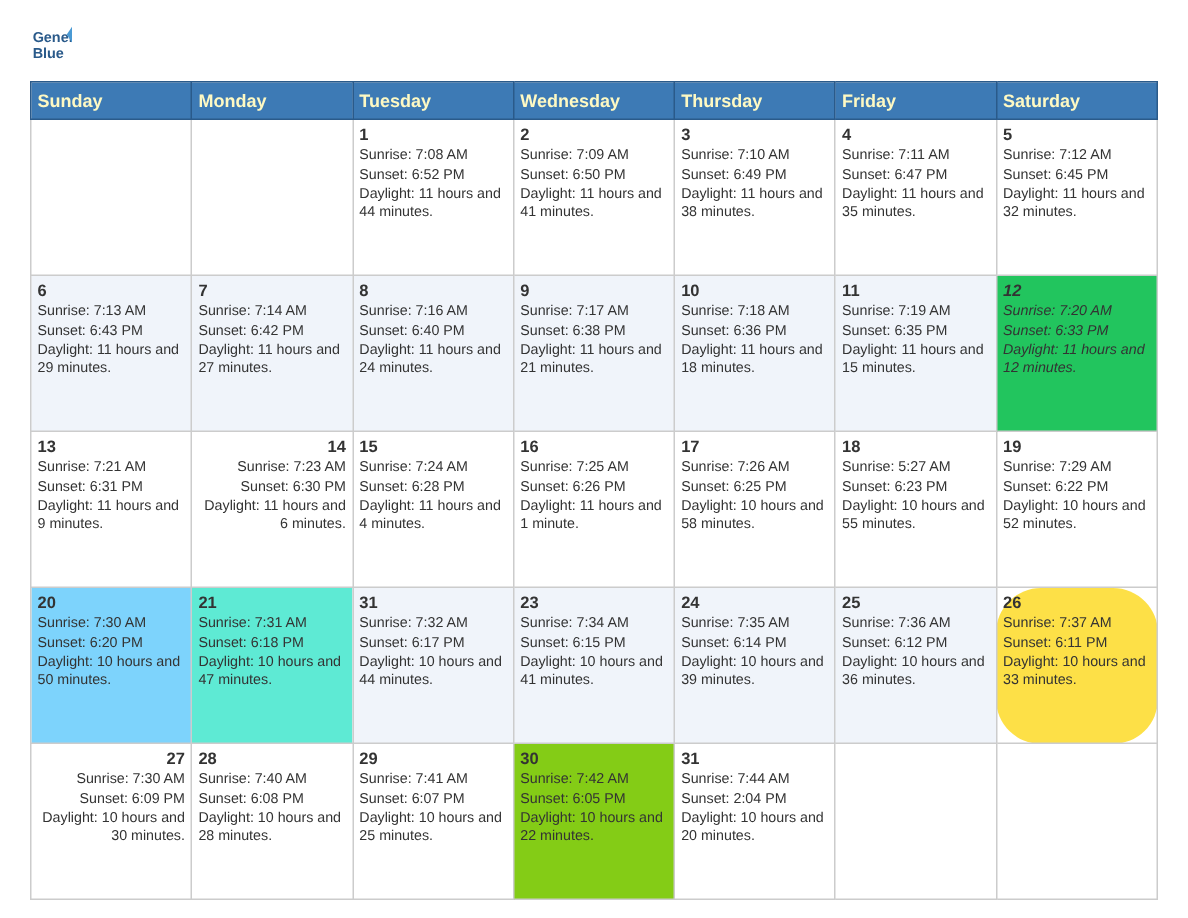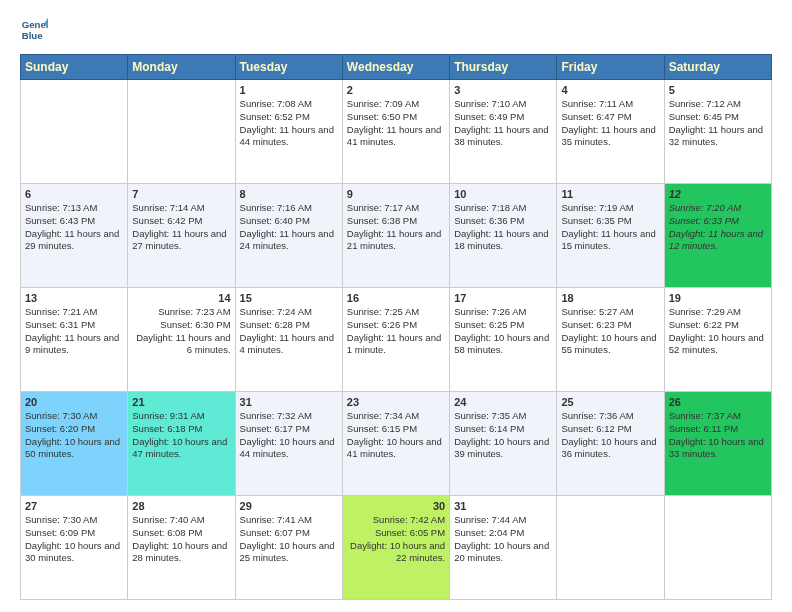--- a/index.html
+++ b/index.html
@@ -254,21 +254,21 @@
         </tr>
         <tr>
           <td style="background: #7dd3fc;">
             <span class="day-num">20</span>
             <div class="cell-info">Sunrise: 7:30 AM
 Sunset: 6:20 PM
 Daylight: 10 hours and 50 minutes.</div>
           </td>
           <td style="background: #5eead4;">
             <span class="day-num">21</span>
-            <div class="cell-info">Sunrise: 9:31 AM
+            <div class="cell-info">Sunrise: 7:31 AM
 Sunset: 6:18 PM
 Daylight: 10 hours and 47 minutes.</div>
           </td>
           <td style="background: rgb(240, 244, 250);">
             <span class="day-num">31</span>
             <div class="cell-info">Sunrise: 7:32 AM
 Sunset: 6:17 PM
 Daylight: 10 hours and 44 minutes.</div>
           </td>
           <td style="background: rgb(240, 244, 250);">
@@ -282,47 +282,47 @@
             <div class="cell-info">Sunrise: 7:35 AM
 Sunset: 6:14 PM
 Daylight: 10 hours and 39 minutes.</div>
           </td>
           <td style="background: rgb(240, 244, 250);">
             <span class="day-num">25</span>
             <div class="cell-info">Sunrise: 7:36 AM
 Sunset: 6:12 PM
 Daylight: 10 hours and 36 minutes.</div>
           </td>
-          <td style="background: #22c55e;">
+          <td style="background: #fde047; border-radius: 30px;">
             <span class="day-num">26</span>
             <div class="cell-info">Sunrise: 7:37 AM
 Sunset: 6:11 PM
 Daylight: 10 hours and 33 minutes.</div>
           </td>
         </tr>
         <tr>
-          <td style="background: rgb(255, 255, 255);">
+          <td style="background: rgb(255, 255, 255); text-align: right;">
             <span class="day-num">27</span>
             <div class="cell-info">Sunrise: 7:30 AM
 Sunset: 6:09 PM
 Daylight: 10 hours and 30 minutes.</div>
           </td>
           <td style="background: rgb(255, 255, 255);">
             <span class="day-num">28</span>
             <div class="cell-info">Sunrise: 7:40 AM
 Sunset: 6:08 PM
 Daylight: 10 hours and 28 minutes.</div>
           </td>
           <td style="background: rgb(255, 255, 255);">
             <span class="day-num">29</span>
             <div class="cell-info">Sunrise: 7:41 AM
 Sunset: 6:07 PM
 Daylight: 10 hours and 25 minutes.</div>
           </td>
-          <td style="background: #bef264; text-align: right;">
+          <td style="background: #84cc16;">
             <span class="day-num">30</span>
             <div class="cell-info">Sunrise: 7:42 AM
 Sunset: 6:05 PM
 Daylight: 10 hours and 22 minutes.</div>
           </td>
           <td style="background: rgb(255, 255, 255);">
             <span class="day-num">31</span>
             <div class="cell-info">Sunrise: 7:44 AM
 Sunset: 2:04 PM
 Daylight: 10 hours and 20 minutes.</div>

